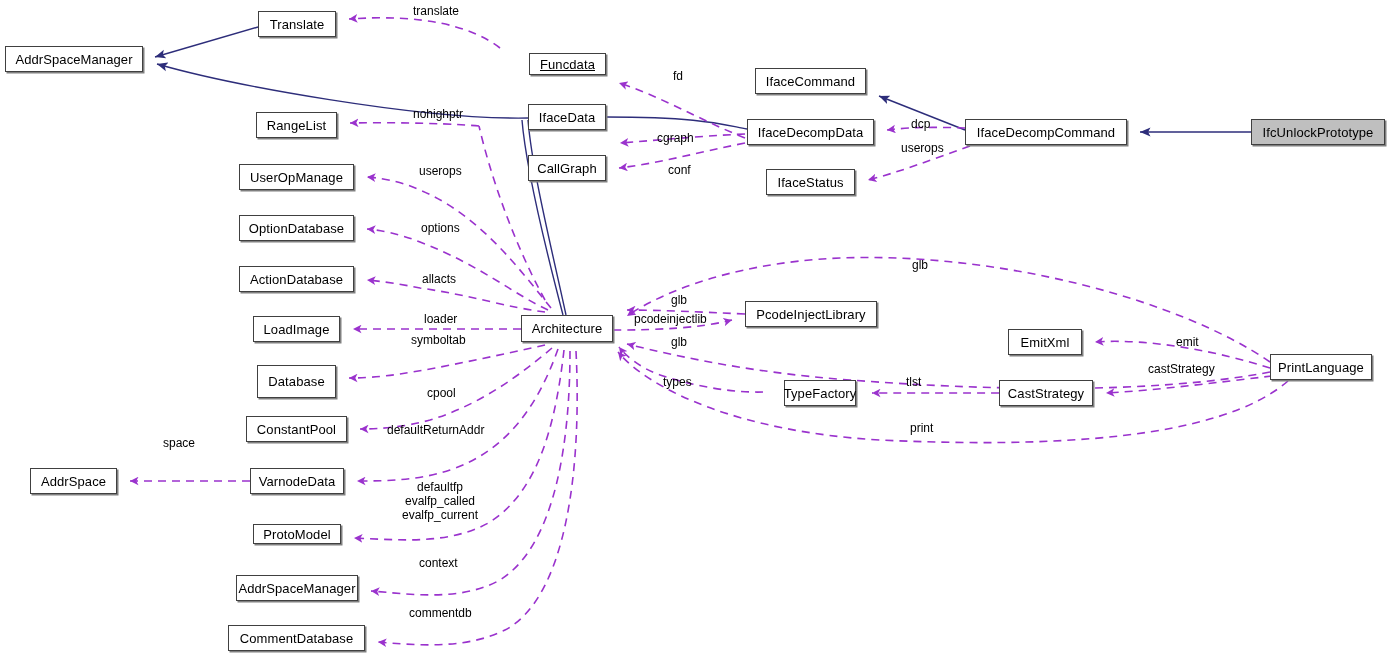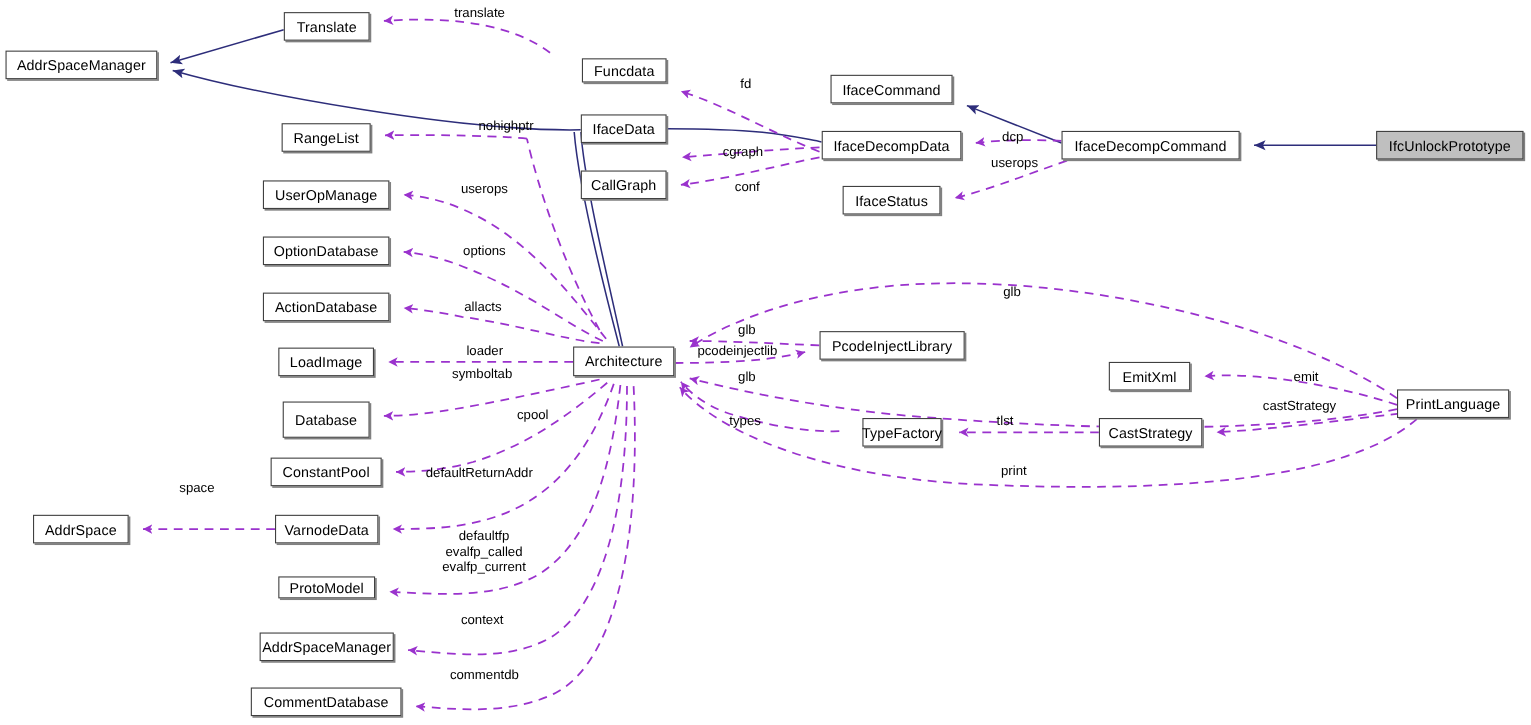--- a/index.html
+++ b/index.html
@@ -85,21 +85,21 @@
       <path d="M999,393 C 960,393 920,393 872,393" marker-end="url(#arrowPurple)"></path>
       <path d="M1270,368 C 1220,352 1150,338 1095,342" marker-end="url(#arrowPurple)"></path>
       <path d="M1272,376 C 1220,382 1160,390 1106,393" marker-end="url(#arrowPurple)"></path>
       <path d="M1288,381 C 1220,440 1050,448 880,440 C 740,432 650,390 618,352" marker-end="url(#arrowPurple)"></path>
     </g>
   </svg>
 
   <div id="nodes">
       <div class="node" style="left: 5px; top: 46px; width: 138px; height: 26px;">AddrSpaceManager</div>
       <div class="node" style="left: 258px; top: 11px; width: 78px; height: 26px;">Translate</div>
-      <div class="node" style="left: 529px; top: 53px; width: 77px; height: 22px;">Funcdata</div>
+      <div class="node" style="left: 529px; top: 53px; width: 77px; height: 22px; text-decoration: underline;">Funcdata</div>
       <div class="node" style="left: 755px; top: 68px; width: 111px; height: 26px;">IfaceCommand</div>
       <div class="node" style="left: 256px; top: 112px; width: 81px; height: 26px;">RangeList</div>
       <div class="node" style="left: 528px; top: 104px; width: 78px; height: 26px;">IfaceData</div>
       <div class="node" style="left: 747px; top: 119px; width: 127px; height: 26px;">IfaceDecompData</div>
       <div class="node" style="left: 965px; top: 119px; width: 162px; height: 26px;">IfaceDecompCommand</div>
       <div class="node highlight" style="left: 1251px; top: 119px; width: 134px; height: 26px;">IfcUnlockPrototype</div>
       <div class="node" style="left: 528px; top: 155px; width: 78px; height: 26px;">CallGraph</div>
       <div class="node" style="left: 766px; top: 169px; width: 89px; height: 26px;">IfaceStatus</div>
       <div class="node" style="left: 239px; top: 164px; width: 115px; height: 26px;">UserOpManage</div>
       <div class="node" style="left: 239px; top: 215px; width: 115px; height: 26px;">OptionDatabase</div>
@@ -115,37 +115,37 @@
       <div class="node" style="left: 246px; top: 416px; width: 101px; height: 26px;">ConstantPool</div>
       <div class="node" style="left: 30px; top: 468px; width: 87px; height: 26px;">AddrSpace</div>
       <div class="node" style="left: 250px; top: 468px; width: 94px; height: 26px;">VarnodeData</div>
       <div class="node" style="left: 253px; top: 524px; width: 88px; height: 20px;">ProtoModel</div>
       <div class="node" style="left: 236px; top: 575px; width: 122px; height: 26px;">AddrSpaceManager</div>
       <div class="node" style="left: 228px; top: 625px; width: 137px; height: 26px;">CommentDatabase</div>
     </div>
   <div id="labels">
       <div class="edge-label" style="left: 413px; top: 5px;">translate</div>
       <div class="edge-label" style="left: 673px; top: 70px;">fd</div>
-      <div class="edge-label" style="left: 413px; top: 108px; padding-left: 22px;">nohighptr</div>
+      <div class="edge-label" style="left: 391px; top: 108px; padding-left: 22px;">nohighptr</div>
       <div class="edge-label" style="left: 657px; top: 132px;">cgraph</div>
       <div class="edge-label" style="left: 911px; top: 118px;">dcp</div>
       <div class="edge-label" style="left: 901px; top: 142px;">userops</div>
       <div class="edge-label" style="left: 668px; top: 164px;">conf</div>
       <div class="edge-label" style="left: 419px; top: 165px;">userops</div>
       <div class="edge-label" style="left: 421px; top: 222px;">options</div>
       <div class="edge-label" style="left: 912px; top: 259px;">glb</div>
       <div class="edge-label" style="left: 422px; top: 273px;">allacts</div>
       <div class="edge-label" style="left: 671px; top: 294px;">glb</div>
       <div class="edge-label" style="left: 424px; top: 313px;">loader</div>
       <div class="edge-label" style="left: 634px; top: 313px;">pcodeinjectlib</div>
       <div class="edge-label" style="left: 1176px; top: 336px;">emit</div>
       <div class="edge-label" style="left: 411px; top: 334px;">symboltab</div>
       <div class="edge-label" style="left: 671px; top: 336px;">glb</div>
       <div class="edge-label" style="left: 1148px; top: 363px;">castStrategy</div>
-      <div class="edge-label" style="left: 427px; top: 371px; margin-left: 43px;">cpool</div>
+      <div class="edge-label" style="left: 427px; top: 387px;">cpool</div>
       <div class="edge-label" style="left: 663px; top: 376px;">types</div>
       <div class="edge-label" style="left: 906px; top: 376px;">tlst</div>
       <div class="edge-label" style="left: 910px; top: 422px;">print</div>
       <div class="edge-label" style="left: 387px; top: 424px;">defaultReturnAddr</div>
       <div class="edge-label" style="left: 163px; top: 437px;">space</div>
       <div class="edge-label" style="left: 402px; top: 481px;">defaultfp<br>evalfp_called<br>evalfp_current</div>
       <div class="edge-label" style="left: 419px; top: 557px;">context</div>
       <div class="edge-label" style="left: 409px; top: 607px;">commentdb</div>
     </div>
 

